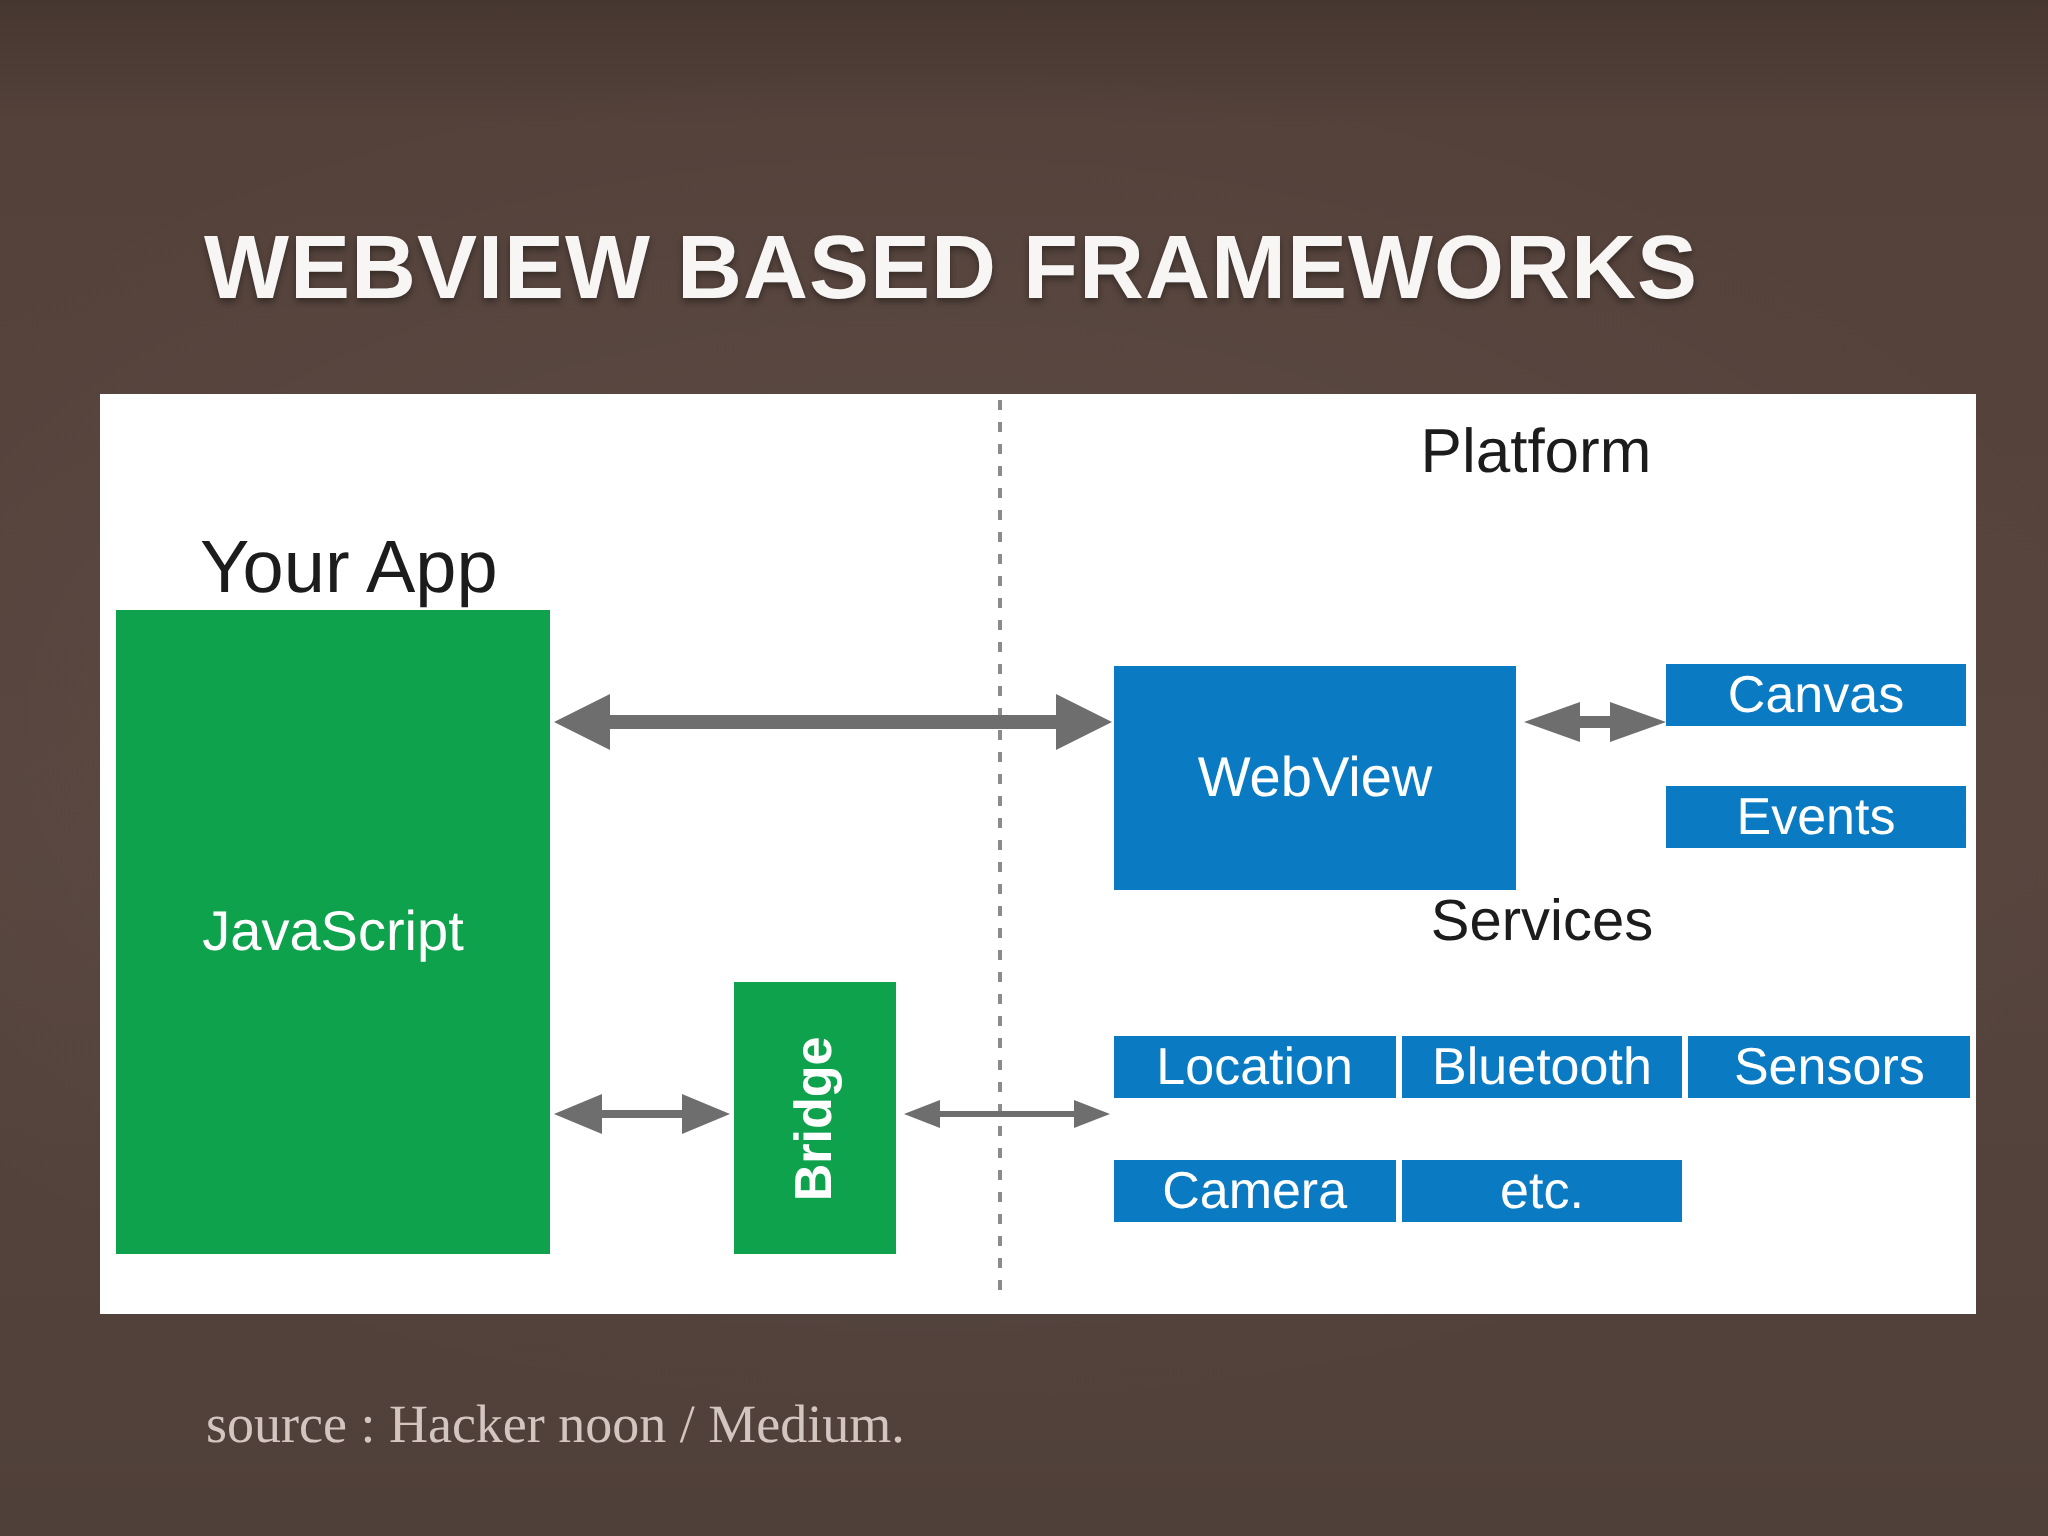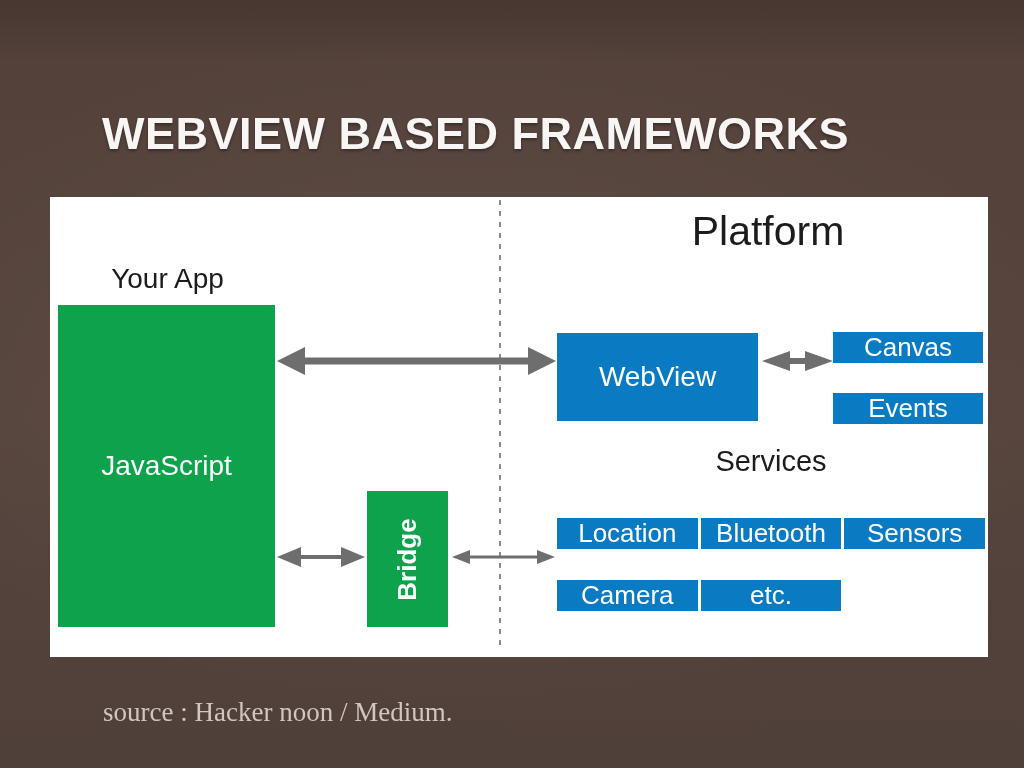--- a/index.html
+++ b/index.html
@@ -45,38 +45,38 @@
   .dash-line   { stroke: var(--dash, #8b8b8b); stroke-width: 2; }
   .arrow-line  { stroke: var(--arrow, #6e6e6e); }
   .arrow-head  { fill:   var(--arrow, #6e6e6e); }
 
   .label {
     position: absolute;
     color: #1c1c1c;
     text-align: center;
     white-space: nowrap;
   }
-  .your-app { left: 50px;  top: 66px;  width: 135px; font-size: 28px; text-align: center; }
-  .platform { left: 598px; top: 11px;  width: 240px; font-size: 41px; }
+  .your-app { left: 50px;  top: 66px;  width: 135px; font-size: 37px; text-align: center; }
+  .platform { left: 598px; top: 11px;  width: 240px; font-size: 31px; }
   .services { left: 606px; top: 248px; width: 230px; font-size: 29px; }
 
   .box {
     position: absolute;
     display: flex;
     align-items: center;
     justify-content: center;
     color: #ffffff;
   }
   .green { background: var(--green, #0fa24c); }
   .blue  { background: var(--blue,  #0a7bc2); margin-top: 28px; }
 
   .js-box      { left: 8px;   top: 108px; width: 217px; height: 322px; font-size: 28px; }
   .bridge-box  { left: 317px; top: 294px; width: 81px;  height: 136px; font-size: 26px; font-weight: bold; }
   .bridge-box .vertical { transform: rotate(-90deg); white-space: nowrap; }
-  .webview-box { left: 507px; top: 108px; width: 201px; height: 88px; font-size: 28px; }
+  .webview-box { left: 507px; top: 108px; width: 201px; height: 112px; font-size: 28px; }
 
   .canvas-events {
     position: absolute;
     left: 783px; top: 107px;
     width: 150px; height: 113px;
     display: flex;
     flex-direction: column;
     gap: 2px;
     background: #ffffff;
   }

